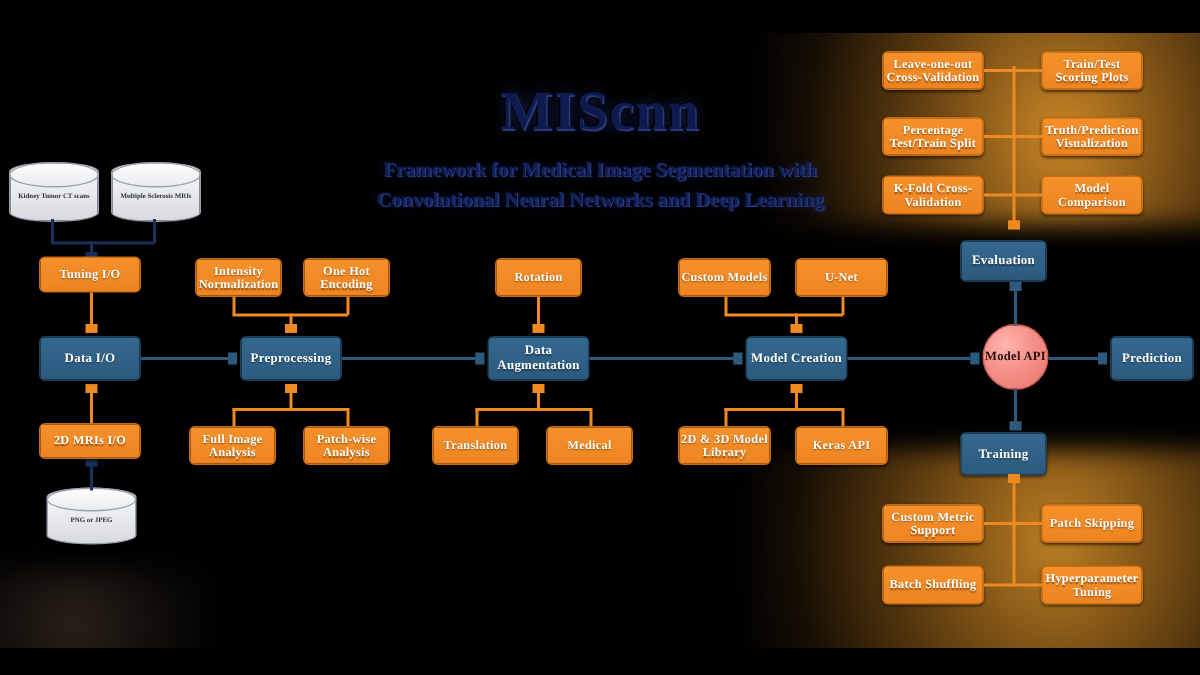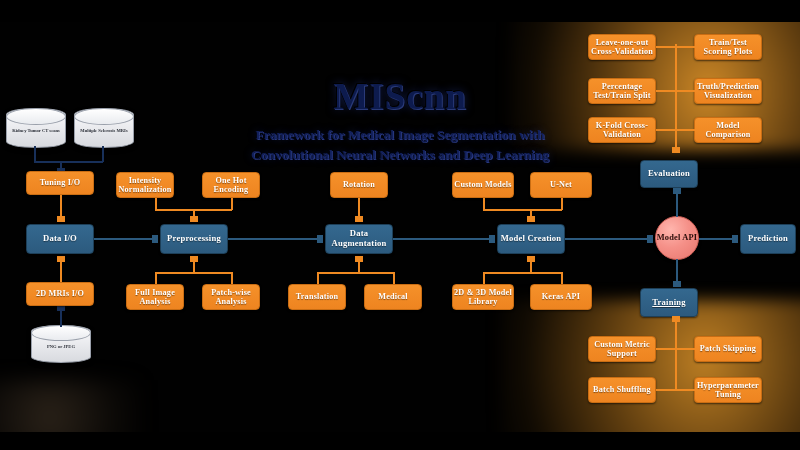--- a/index.html
+++ b/index.html
@@ -40,21 +40,20 @@
     pointer-events:none;
   }
   #main-title{
     font-size:37px;font-weight:bold;letter-spacing:1px;
     color:#0d1b4e;
     text-shadow:
       1px 1px 0 #2a3a78, -1px -1px 0 #000,
       0 0 10px rgba(40,60,150,0.55);
     line-height:1;
     font-family:"Liberation Serif", serif;
-    margin-top:22px;
   }
   #subtitle{
     margin-top:10px;
     font-size:13.5px;font-weight:bold;line-height:1.45;
     color:#12205a;
     text-shadow:1px 1px 0 #2a3a82, 0 0 8px rgba(40,60,150,0.45);
   }
 
   
   .node{
@@ -187,21 +186,21 @@
   </div>
   <div class="node circle" style="left:655px;top:216px;width:44px;height:44px;">
     <span>Model API</span>
   </div>
   <div class="node blue" style="left:740px;top:224px;width:56px;height:30px;">
     <span>Prediction</span>
   </div>
   <div class="node blue" style="left:640px;top:160px;width:58px;height:28px;">
     <span>Evaluation</span>
   </div>
-  <div class="node blue" style="left:640px;top:288px;width:58px;height:29px;text-decoration:underline;">
+  <div class="node blue" style="left:640px;top:288px;width:58px;height:29px;">
     <span>Training</span>
   </div>
 
   <div class="ln h b" style="left:94px;top:238px;width:58px;"></div>
   <div class="arw right b" style="left:152px;top:235px;"></div>
 
   <div class="ln h b" style="left:228px;top:238px;width:89px;"></div>
   <div class="arw right b" style="left:317px;top:235px;"></div>
 
   <div class="ln h b" style="left:393px;top:238px;width:96px;"></div>
@@ -211,21 +210,21 @@
   <div class="arw right b" style="left:647px;top:235px;"></div>
 
   <div class="ln h b" style="left:699px;top:238px;width:33px;"></div>
   <div class="arw right b" style="left:732px;top:235px;"></div>
 
   <div class="ln v b" style="left:676px;top:194px;height:23px;"></div>
   <div class="arw up b" style="left:673px;top:188px;"></div>
   <div class="ln v b" style="left:676px;top:259px;height:23px;"></div>
   <div class="arw down b" style="left:673px;top:281px;"></div>
 
-  <div class="node orange" style="left:116px;top:172px;width:58px;height:26px;">
+  <div class="node orange" style="left:130px;top:172px;width:58px;height:26px;">
     <span>Intensity Normalization</span>
   </div>
   <div class="node orange" style="left:202px;top:172px;width:58px;height:26px;">
     <span>One Hot Encoding</span>
   </div>
   <div class="node orange" style="left:126px;top:284px;width:58px;height:26px;">
     <span>Full Image Analysis</span>
   </div>
   <div class="node orange" style="left:202px;top:284px;width:58px;height:26px;">
     <span>Patch-wise Analysis</span>

